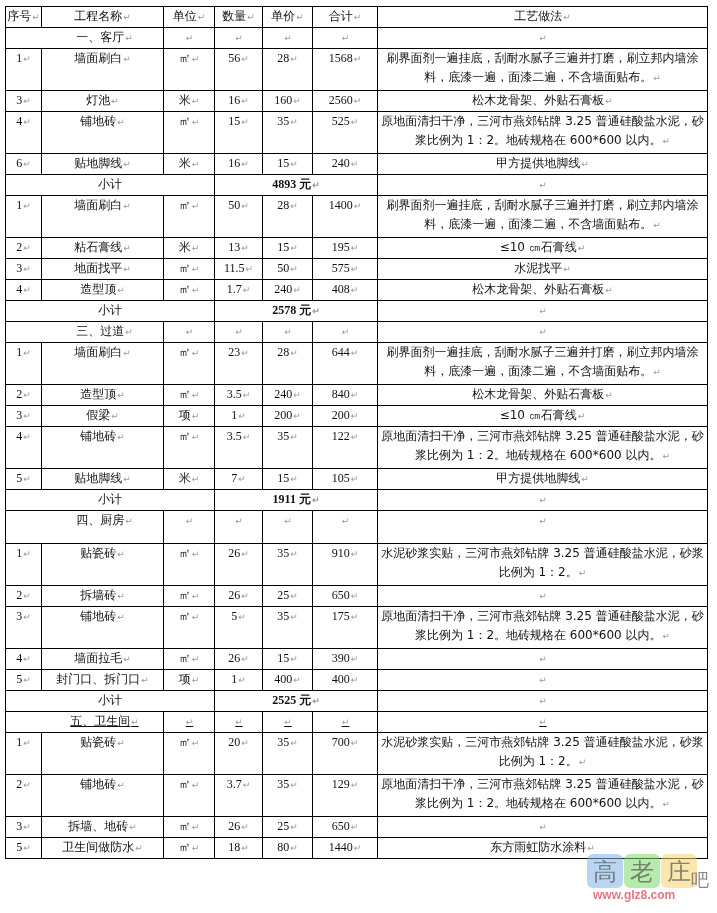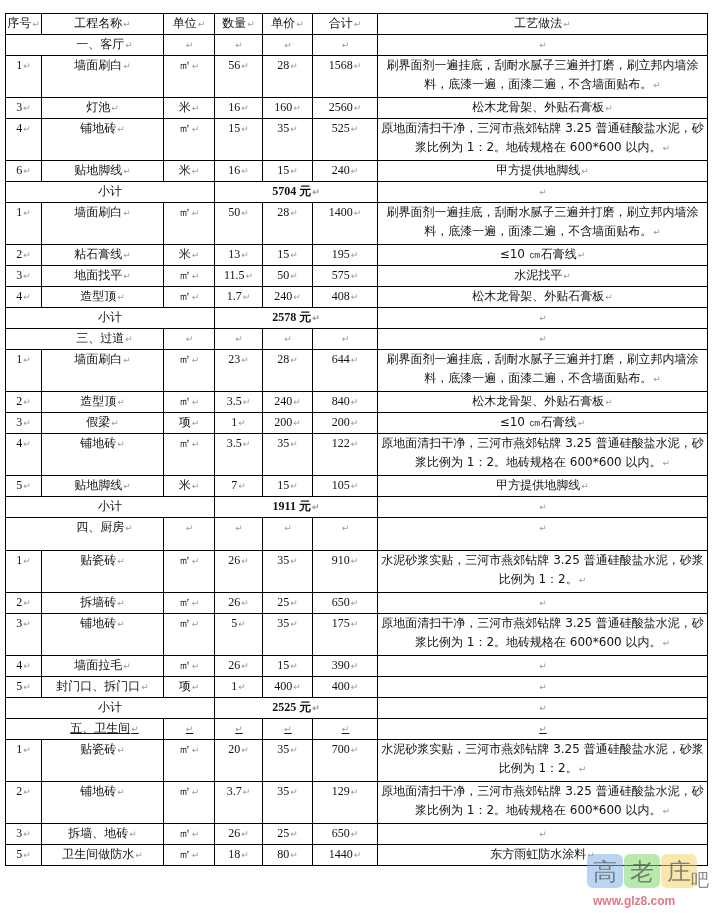--- a/index.html
+++ b/index.html
@@ -1,30 +1,30 @@
 <!DOCTYPE html>
 <html><head>
 <meta charset="utf-8">
 <style>
   html, body { margin:0; padding:0; background:#fff; }
   body { width:717px; height:913px; position:relative; overflow:hidden;
          font-family:"DejaVu Sans", "Liberation Sans", sans-serif; color:#111; }
-  table.q { position:absolute; left:5px; top:13px; border-collapse:collapse; table-layout:fixed; width:702px; }
+  table.q { position:absolute; left:5px; top:6px; border-collapse:collapse; table-layout:fixed; width:702px; }
   table.q td { border:1px solid #000; padding:0; text-align:center; vertical-align:top;
                font-size:12px; line-height:19px; overflow:hidden; }
   td.num { font-family:"Liberation Serif", serif; font-size:12px; }
   td.sec { font-size:16px; line-height:20px; text-align:left; }
   td.sec span.lbl { padding-left:40px;text-align:right; }
   td.craft { font-size:12px; line-height:23px; padding:0 4px;margin-top:32px; }
   td.sub-v { font-family:"Liberation Serif", serif; font-weight:bold; font-size:12px; }
   .pm { color:#999; font-size:9px; margin-left:1px; }
   .wm { position:absolute; right:10px; bottom:4px; width:120px; height:55px; }
   .wm .c { position:absolute; top:0; width:36px; height:34px; border-radius:6px; opacity:.55; }
   .wm .t { position:absolute; left:6px; top:34px; font-size:12px; color:#d56; font-weight:bold;
-           font-family:"Liberation Sans", sans-serif; opacity:.8;margin-top:6px; }
+           font-family:"Liberation Sans", sans-serif; opacity:.8; }
   .wm .g { position:absolute; top:2px; font-size:24px; color:#555; opacity:.7; font-family:"DejaVu Serif", serif; }
 </style>
 </head>
 <body>
 
 <table class="q">
   <colgroup>
     <col style="width:36px">
       <col style="width:122px">
       <col style="width:51px">
@@ -82,21 +82,21 @@
         <td class="num"><span>6</span><span class="pm">↵</span></td>
         <td><span>贴地脚线</span><span class="pm">↵</span></td>
         <td><span>米</span><span class="pm">↵</span></td>
         <td class="num"><span>16</span><span class="pm">↵</span></td>
         <td class="num"><span>15</span><span class="pm">↵</span></td>
         <td class="num"><span>240</span><span class="pm">↵</span></td>
         <td class="craft"><span>甲方提供地脚线</span><span class="pm">↵</span></td>
       </tr>
       <tr style="height: 21px;">
         <td colspan="3"><span>小计</span></td>
-        <td class="sub-v" colspan="3"><span>5704 元</span><span class="pm">↵</span></td>
+        <td class="sub-v" colspan="3"><span>4893 元</span><span class="pm">↵</span></td>
         <td><span class="pm">↵</span></td>
       </tr>
       <tr style="height: 42px;">
         <td class="num"><span>1</span><span class="pm">↵</span></td>
         <td><span>墙面刷白</span><span class="pm">↵</span></td>
         <td><span>㎡</span><span class="pm">↵</span></td>
         <td class="num"><span>50</span><span class="pm">↵</span></td>
         <td class="num"><span>28</span><span class="pm">↵</span></td>
         <td class="num"><span>1400</span><span class="pm">↵</span></td>
         <td class="craft"><span>刷界面剂一遍挂底，刮耐水腻子三遍并打磨，刷立邦内墙涂料，底漆一遍，面漆二遍，不含墙面贴布。</span><span class="pm">↵</span></td>

